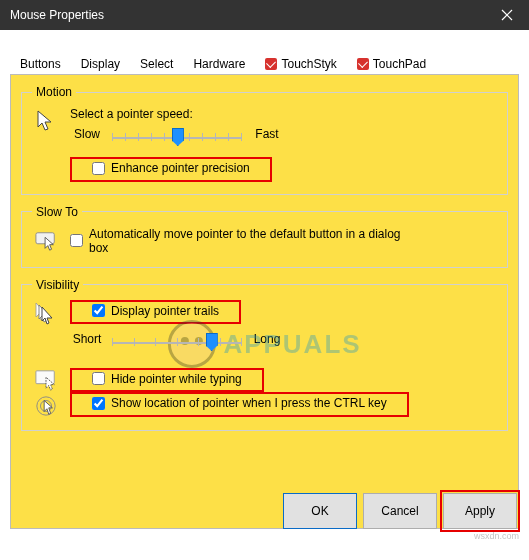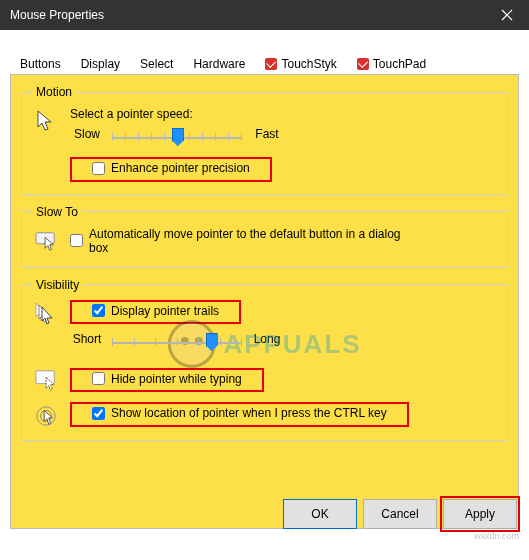--- a/index.html
+++ b/index.html
@@ -70,21 +70,21 @@
     clip-path: polygon(50% 100%, 0 70%, 0 0, 100% 0, 100% 70%);
   }
 
   .highlight-box { border: 2.5px solid #e60000; display: inline-block; padding: 2px 20px; }
 
   .btnbar {
     position: absolute; bottom: 10px; right: 12px;
     display: flex; gap: 6px;
   }
   .btn {
-    min-width: 74px; height: 30px; border: 1px solid #adadad; background: #e1e1e1;
+    min-width: 74px; height: 36px; border: 1px solid #adadad; background: #e1e1e1;
     display: inline-flex; align-items: center; justify-content: center;
     padding: 0 10px;
   }
   .btn.default { border: 1px solid #0a6bc6; }
   .btn.highlight-wrap { outline: 2.5px solid #e60000; outline-offset: 1px; }
 
   .watermark {
     position: absolute; left: 50%; top: 290px; transform: translate(-50%,0);
     opacity: 0.35; pointer-events: none; white-space: nowrap;
     display: flex; align-items: center; gap: 8px;
@@ -260,21 +260,21 @@
         <div class="content-cell">
           <span class="highlight-box">
             <label class="cb">
               <input type="checkbox" style="">
               <span>Hide pointer while typing</span>
             </label>
           </span>
         </div>
       </div>
 
-      <div class="row" style="margin-top:10px;">
+      <div class="row" style="">
         <div class="icon-cell">
           <svg class="cursor-icon" viewBox="0 0 24 24">
             <circle cx="12" cy="12" r="10" fill="none" stroke="#888" stroke-width="1"></circle>
             <circle cx="12" cy="12" r="6" fill="none" stroke="#888" stroke-width="1"></circle>
             <path d="M10 6 L10 18 L13 15 L15 21 L17 20 L15 14 L19 14 Z" fill="#fff" stroke="#444" stroke-width="0.9"></path>
           </svg>
         </div>
         <div class="content-cell">
           <span class="highlight-box">
             <label class="cb">

